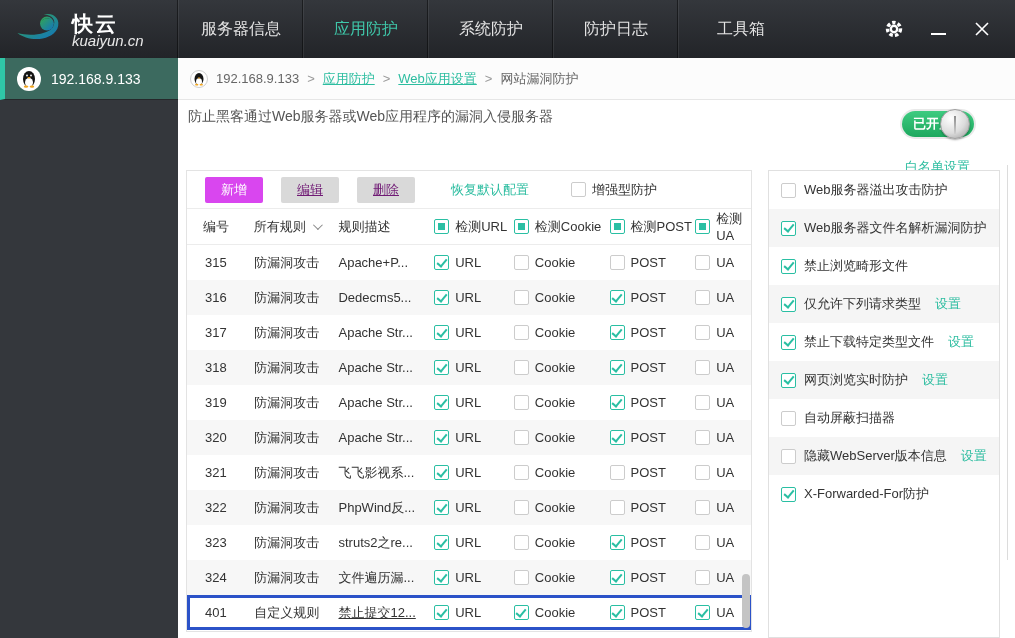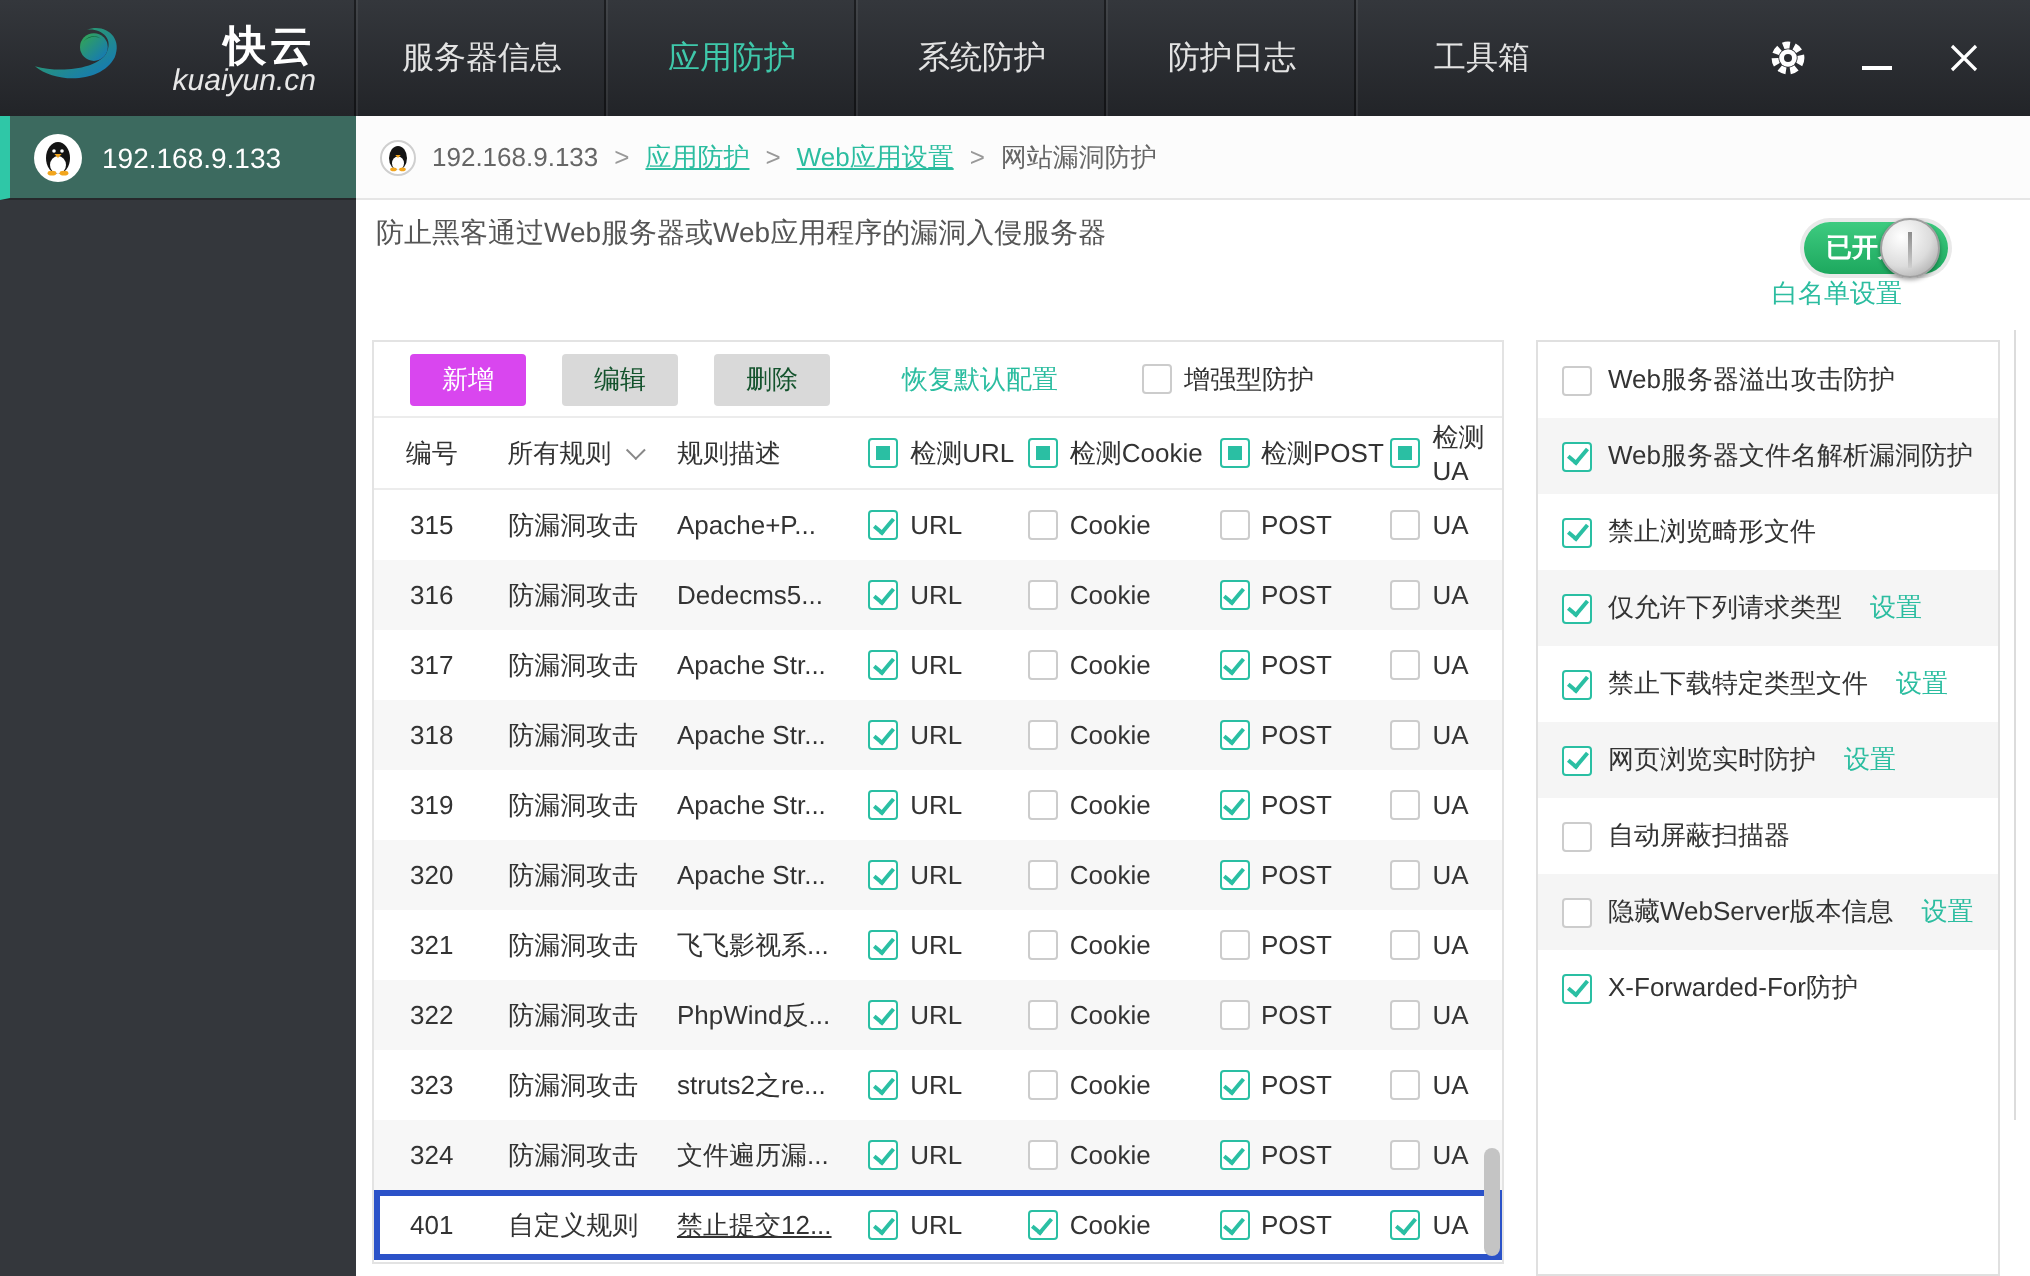--- a/index.html
+++ b/index.html
@@ -3,21 +3,21 @@
 <meta charset="utf-8">
 <style>
   * { margin:0; padding:0; box-sizing:border-box; }
   body { font-family:"Liberation Sans","DejaVu Sans",sans-serif; background:#888; }
   .window { position:relative; width:1015px; height:638px; background:#fff; overflow:hidden; }
 
   
   .titlebar { position:absolute; left:0; top:0; width:1015px; height:58px;
     background:linear-gradient(#34373c,#222428); display:flex; align-items:stretch; }
   .logo { width:178px; display:flex; align-items:center; padding-left:14px; gap:6px; }
-  .logo-text .cn { color:#fff; font-size:21px; font-weight:bold; letter-spacing:2px; line-height:22px;margin-left:40px; }
+  .logo-text .cn { color:#fff; font-size:21px; font-weight:bold; letter-spacing:2px; line-height:22px; }
   .logo-text .en { color:#e8e8e8; font-size:15px; line-height:11px; text-align:right;font-style:italic; }
   nav.main-nav { display:flex; width:625px; }
   .nav-item { width:125px; display:flex; align-items:center; justify-content:center;
     color:#e3e3e3; font-size:16px; cursor:pointer; border-left:1px solid rgba(255,255,255,.07);
     box-shadow:-1px 0 0 rgba(0,0,0,.45); }
   .nav-item.active { color:#3fc8aa; }
   .win-controls { flex:1; display:flex; align-items:center; justify-content:flex-end; gap:22px; padding-right:22px; }
   .win-btn { width:22px; height:22px; display:flex; align-items:center; justify-content:center; cursor:pointer; }
   .min-bar { width:15px; height:2px; background:#fff; margin-top:10px; }
 
@@ -43,32 +43,32 @@
   .toggle-area { position:absolute; left:886px; top:110px; width:110px; }
   .toggle { position:relative; width:84px; height:28px; cursor:pointer; }
   .toggle .pill { position:absolute; left:16px; top:1px; width:72px; height:26px; border-radius:13px;
     background:linear-gradient(#3ecb80,#1da85e); box-shadow:0 0 0 2px #e9e9e9;
     color:#fff; font-size:13px; font-weight:bold; display:flex; align-items:center; padding-left:11px; }
   .toggle .knob { position:absolute; right:0; top:-1px; width:30px; height:30px; border-radius:50%;
     background:radial-gradient(circle at 35% 30%, #ffffff, #dcdcdc 55%, #9a9a9a 100%);
     border:1px solid #9f9f9f; box-shadow:0 1px 2px rgba(0,0,0,.35); }
   .toggle .knob::after { content:""; position:absolute; left:13px; top:6px; width:2px; height:18px;
     background:linear-gradient(#8c8c8c,#cfcfcf); }
-  .whitelist { display:block; margin-top:0; text-align:left; width:84px;
+  .whitelist { display:block; margin-top:20px; text-align:right; width:84px;
     color:#2cbda0; font-size:13px; text-decoration:none; cursor:pointer; }
 
   
   .table-box { position:absolute; left:186px; top:170px; width:566px; height:462px;
     border:1px solid #e3e3e3; background:#fff; }
   .toolbar { height:38px; display:flex; align-items:center; padding-left:18px; gap:18px;
     border-bottom:1px solid #ececec; }
   .btn { width:58px; height:26px; border:none; border-radius:2px; font-size:13px; cursor:pointer;
     font-family:inherit; }
   .btn.dark { background:#d946ef; color:#fff; }
-  .btn.disabled { background:#d9d9d9; color:#14532d; cursor:default; }
+  .btn.disabled { background:#d9d9d9; color:#701a75; cursor:default;text-decoration:underline; }
   .restore { color:#2cbda0; font-size:13px; margin-left:18px; text-decoration:none; cursor:pointer; }
   .enh { display:flex; align-items:center; gap:6px; margin-left:24px; font-size:13px; color:#333; cursor:pointer; }
 
   .thead { height:36px; display:flex; align-items:center; font-size:13px; color:#333;
     border-bottom:1px solid #ececec; padding-left:4px; }
   .trow { height:35px; display:flex; align-items:center; font-size:13px; color:#333; padding-left:4px; cursor:pointer; }
   .trow.alt { background:#f7f7f7; }
   .trow.highlight { box-shadow:inset 0 0 0 3px #2b52c8; }
   .c-id   { width:50px;  text-align:center; }
   .c-rule { width:92px;  text-align:center; display:flex; align-items:center; justify-content:center; gap:7px; }

